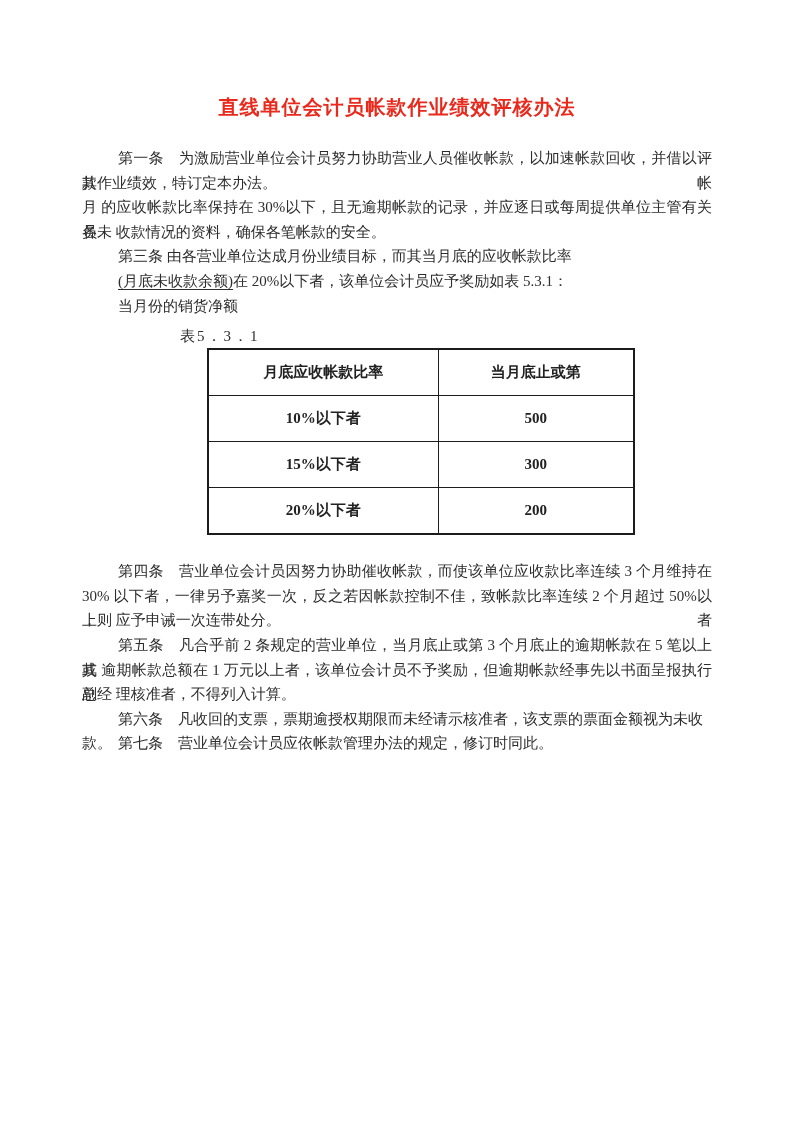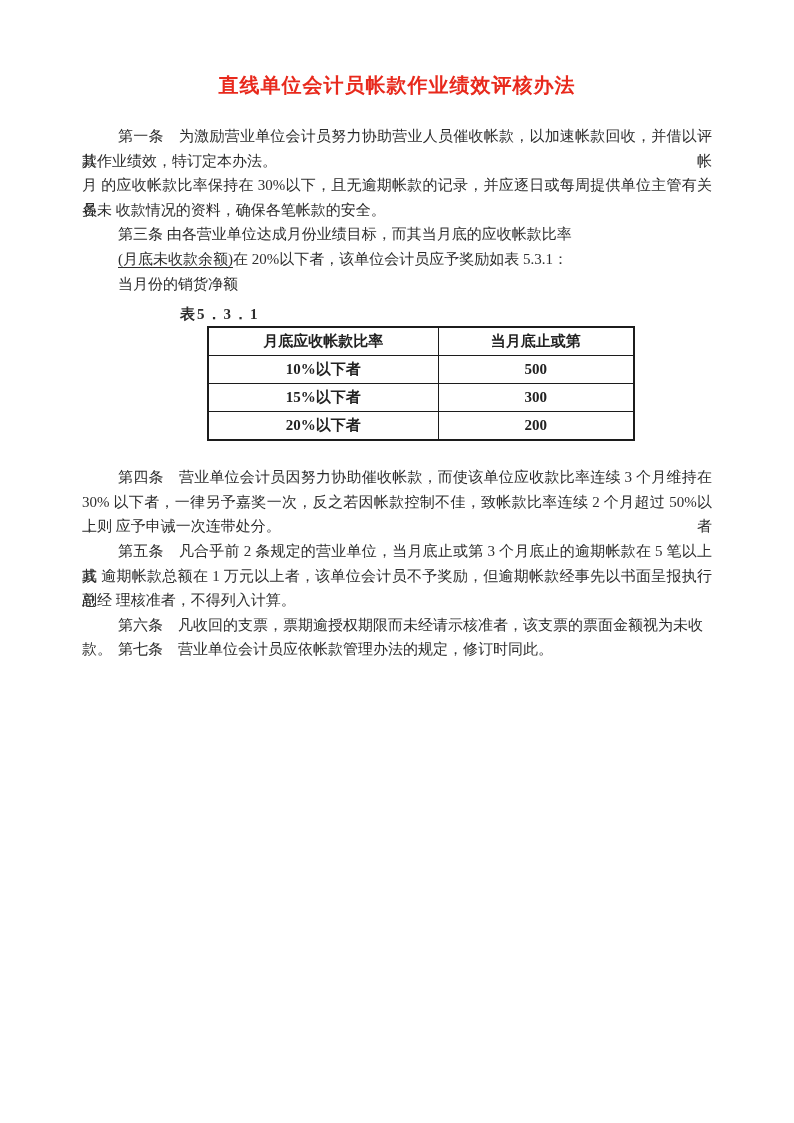--- a/index.html
+++ b/index.html
@@ -2,45 +2,45 @@
 <html style="--title-color: #e8291c;"><head>
 <meta charset="utf-8">
 <style>
   html,body { margin:0; padding:0; background:#d9d9d9; }
   .page {
     width:794px; height:1123px; margin:0 auto; background:#ffffff;
     box-sizing:border-box; position:relative; overflow:hidden;
     font-family:"Liberation Serif","DejaVu Serif",serif; color:#2d2d2d;
   }
   .title {
-    margin:0; padding-top:72px; text-align:center;
+    margin:0; padding-top:94px; text-align:center;
     font-family:"Liberation Sans","DejaVu Sans",sans-serif;
     font-size:20px; font-weight:bold; letter-spacing:1px;
     color:var(--title-color,#e8291c);
   }
   .body { margin:25px 82px 0 82px; font-size:15px; line-height:24.6px; }
   .line { height:24.6px; white-space:normal; }
   .j   { text-align:justify; text-align-last:justify; }
   .ind { text-indent:36px; }
   .ind2{ padding-left:36px; }
   .u   { text-decoration:underline; text-underline-offset:3px; }
   .tbl-caption {
     margin:9px 0 0 98px; height:18px; line-height:18px;
-    font-weight:bold; font-size:15px; letter-spacing:2px;
+    font-weight:normal; font-size:15px; letter-spacing:2px;
   }
   table.bonus-table {
     margin:3px 0 0 125px; border-collapse:collapse;
     width:426px; table-layout:fixed;
     border:2px solid #1c1c1c;
   }
   table.bonus-table col.c1 { width:230px; }
   table.bonus-table col.c2 { width:196px; }
   table.bonus-table th, table.bonus-table td {
     border:1px solid #1c1c1c; text-align:center; vertical-align:middle;
-    height:27px; padding:0; font-size:15px; font-weight:bold; color:#222;
+    height:27px; padding:9px; font-size:15px; font-weight:bold; color:#222;
   }
   .after-table { margin-top:24px; }
 </style>
 </head>
 <body>
 
 <div class="page">
 
   <h1 class="title">直线单位会计员帐款作业绩效评核办法</h1>
 

